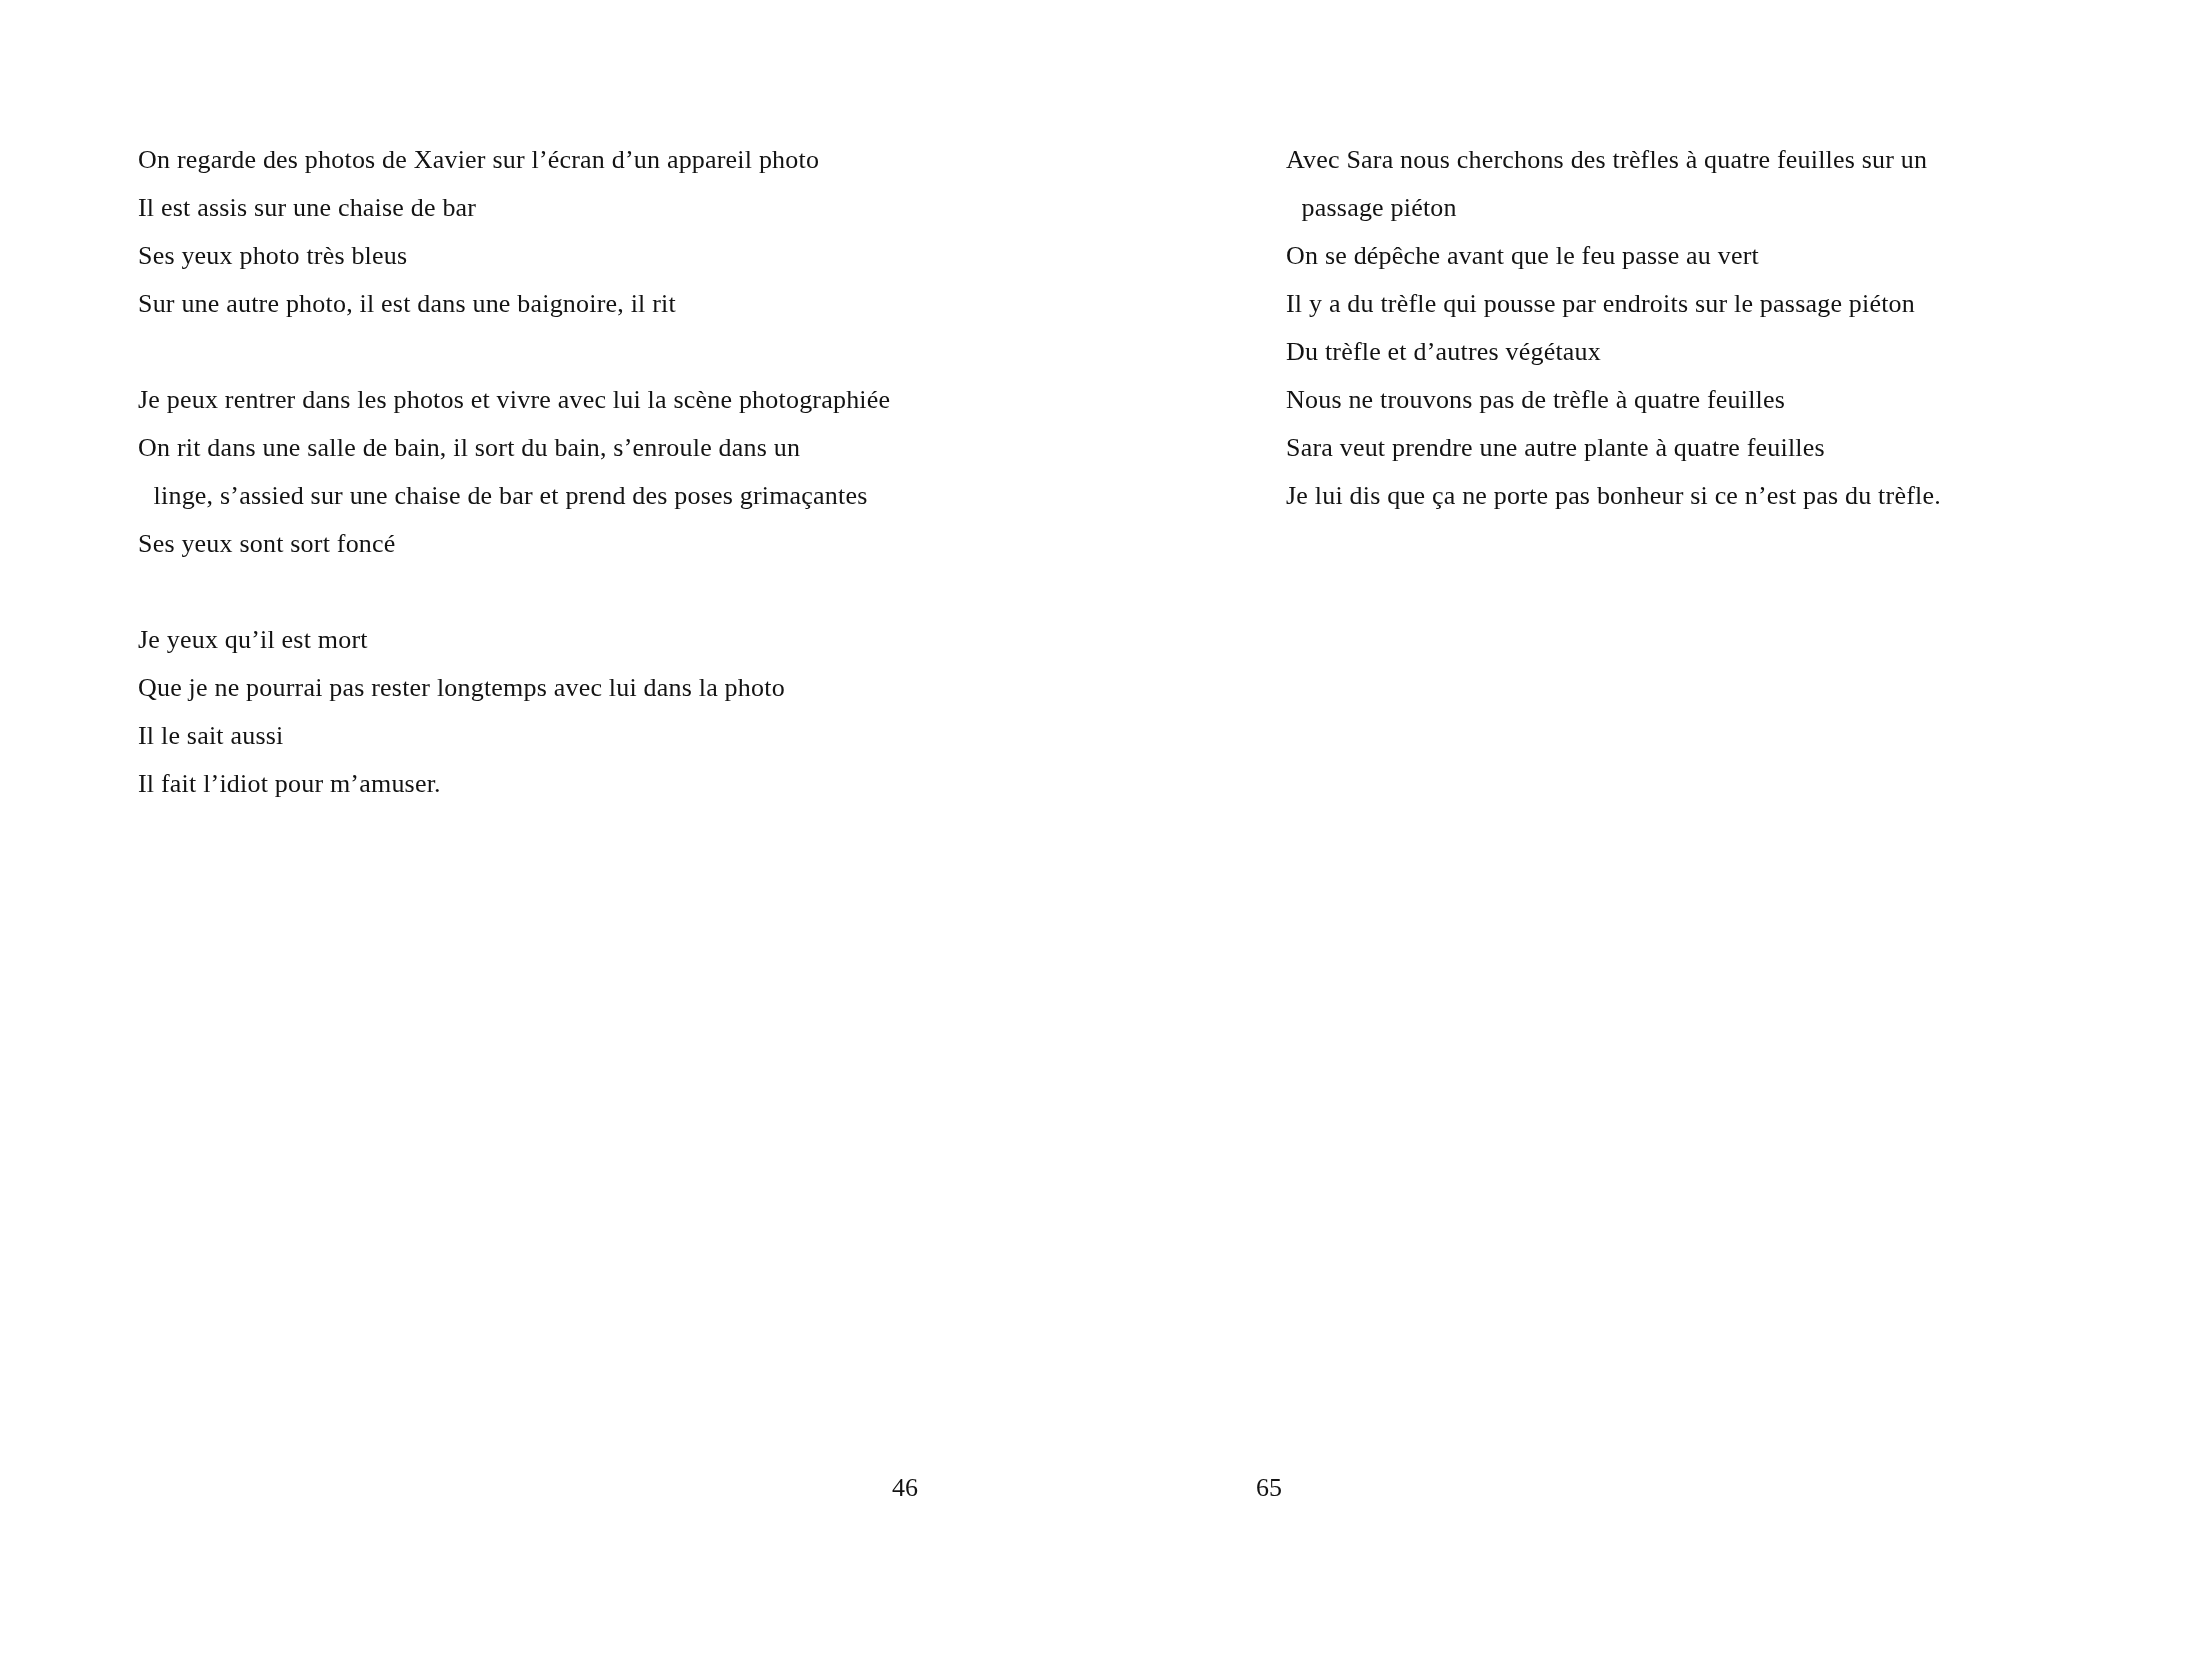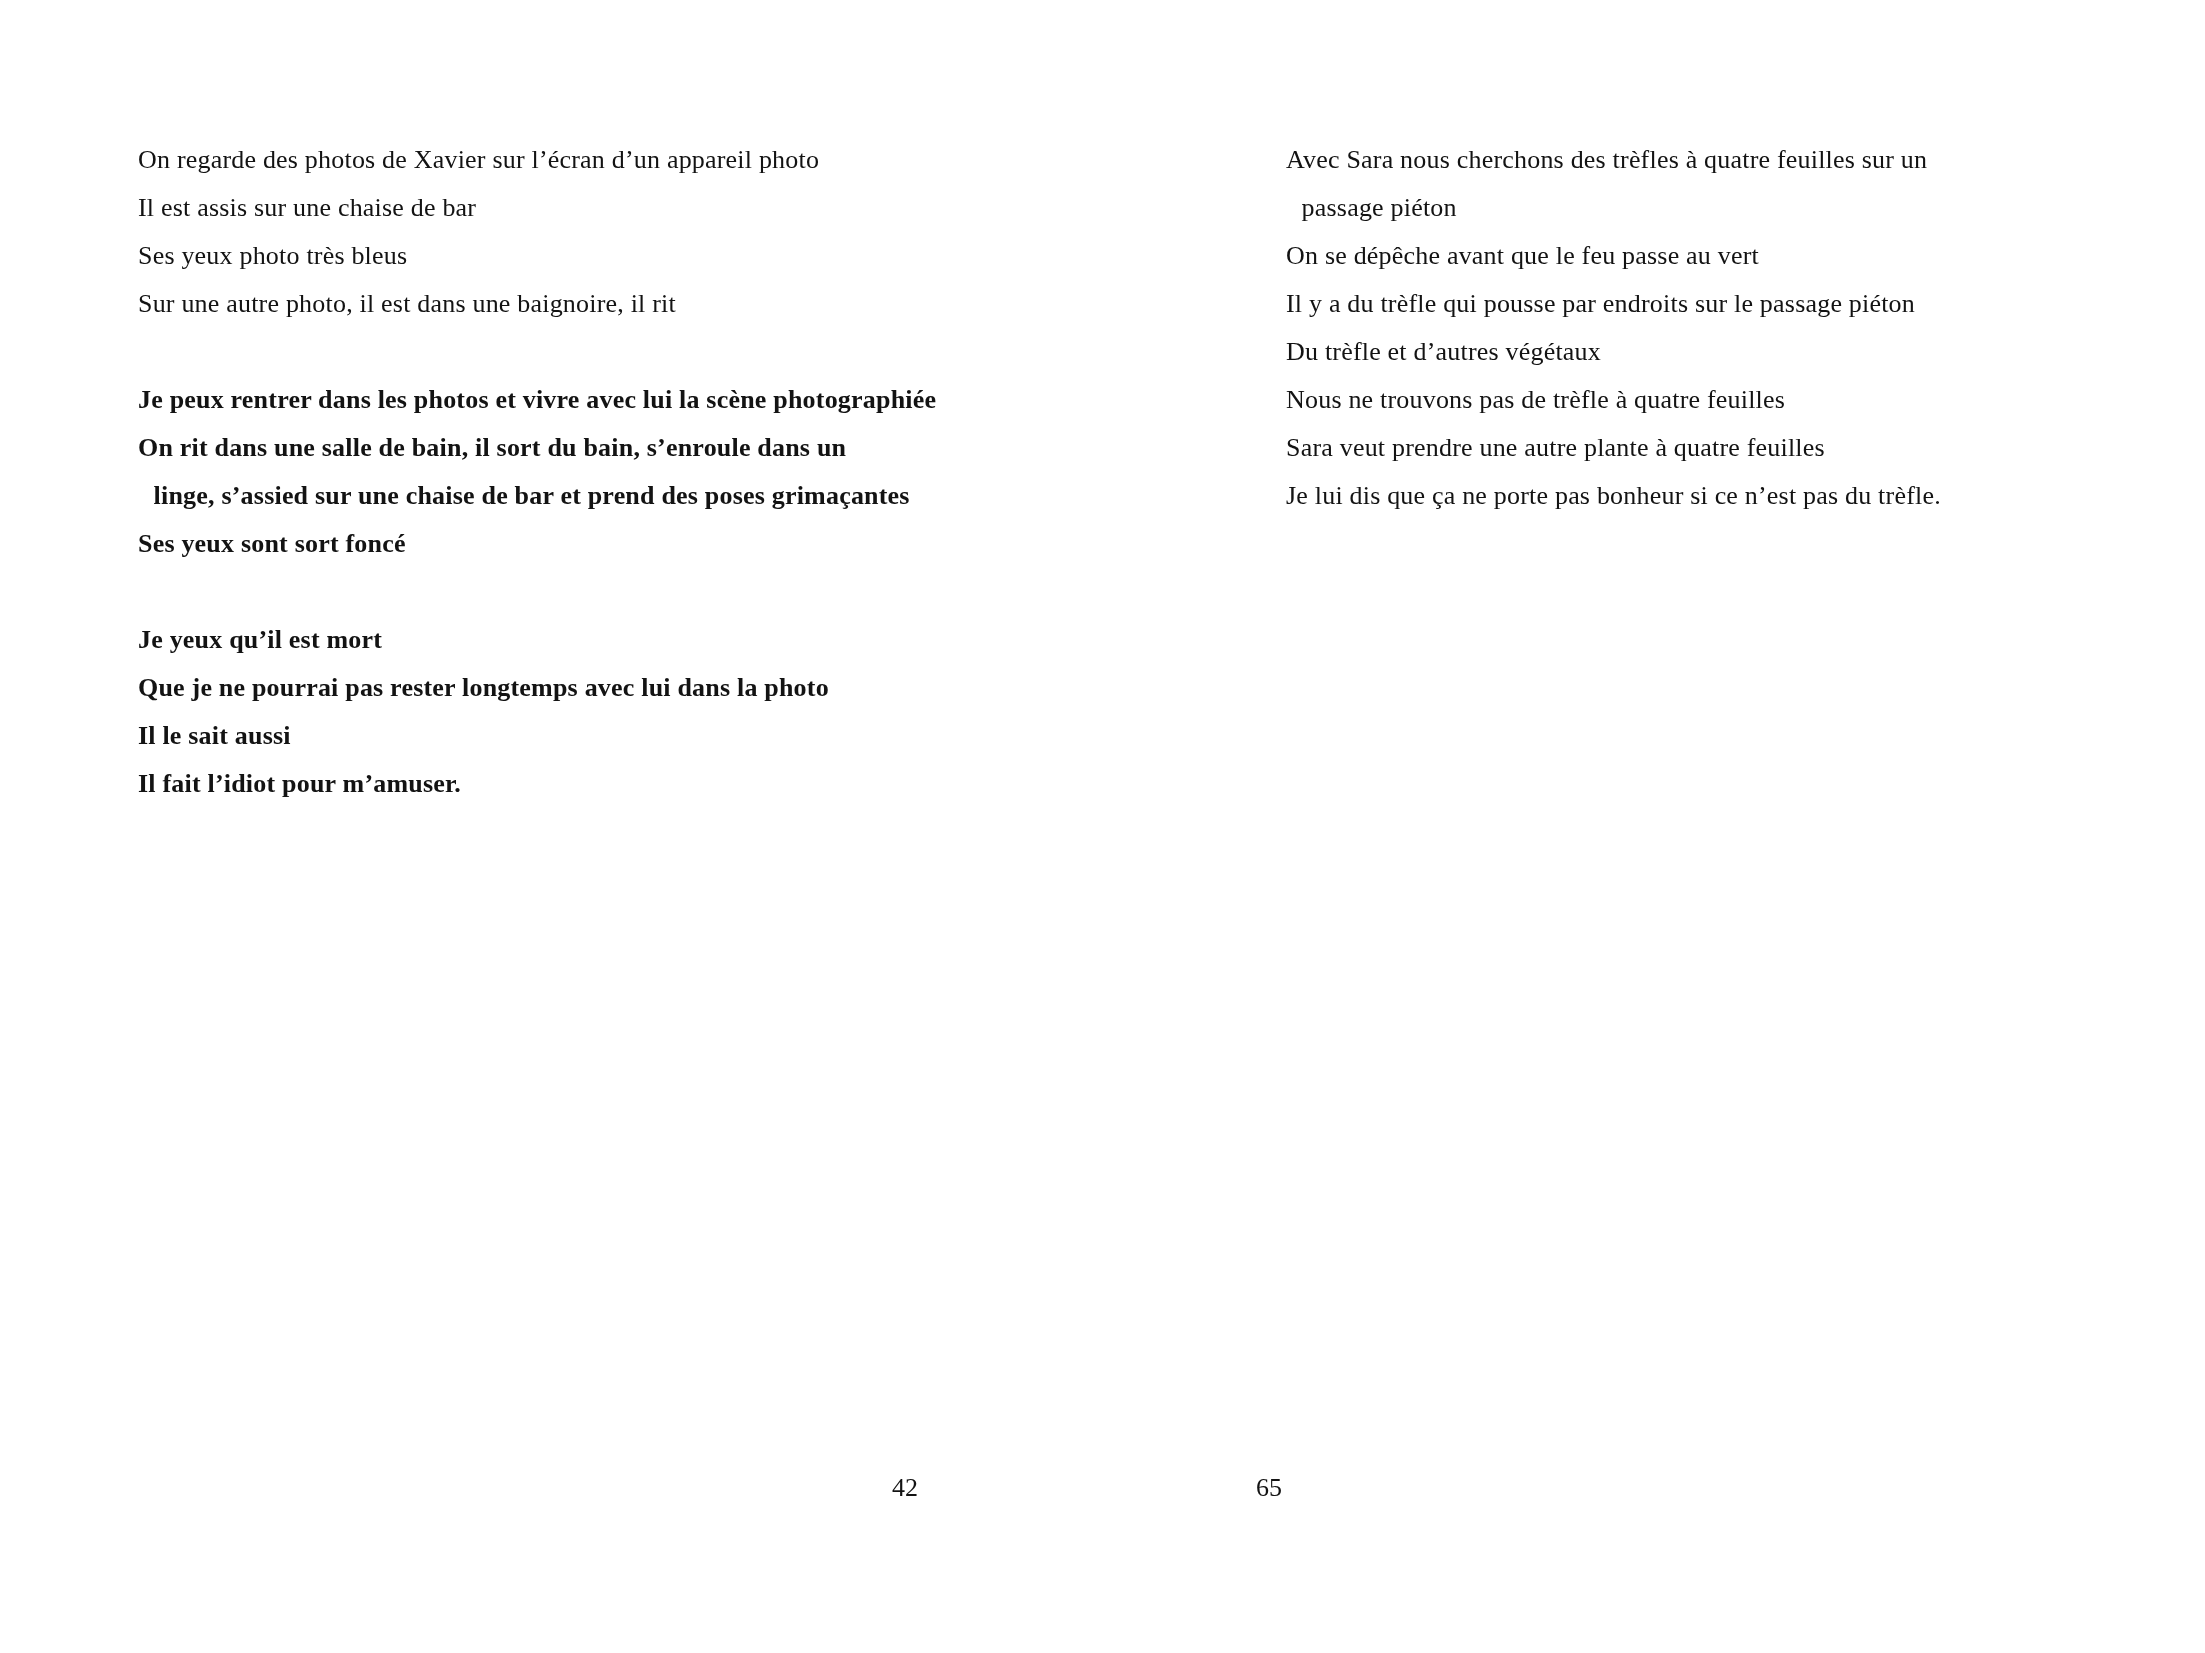--- a/index.html
+++ b/index.html
@@ -17,21 +17,21 @@
   }
   .page-text {
     position: absolute;
     top: 136px;
     font-size: 26px;
     line-height: 48px;
     letter-spacing: 0.2px;
   }
   .page-text.left  { left: 138px;  width: 957px; }
   .page-text.right { left: 1286px; width: 902px; }
-  .stanza + .stanza { margin-top: 48px; font-weight: bold; }
+  .stanza + .stanza { margin-top: 48px; }
   .line {
     white-space: nowrap;
   }
   .line.indented { padding-left: 15.6px; }
   .page-number {
     position: absolute;
     top: 1464px;
     font-size: 26px;
     line-height: 48px;
     transform: translateX(-50%);
@@ -69,15 +69,15 @@
     <div class="line indented">passage piéton</div>
     <div class="line">On se dépêche avant que le feu passe au vert</div>
     <div class="line">Il y a du trèfle qui pousse par endroits sur le passage piéton</div>
     <div class="line">Du trèfle et d’autres végétaux</div>
     <div class="line">Nous ne trouvons pas de trèfle à quatre feuilles</div>
     <div class="line">Sara veut prendre une autre plante à quatre feuilles</div>
     <div class="line">Je lui dis que ça ne porte pas bonheur si ce n’est pas du trèfle.</div>
   </div>
 </div>
 
-<div class="page-number left">42</div>
+<div class="page-number left">46</div>
 <div class="page-number right">65</div>
 
 
 </body></html>

